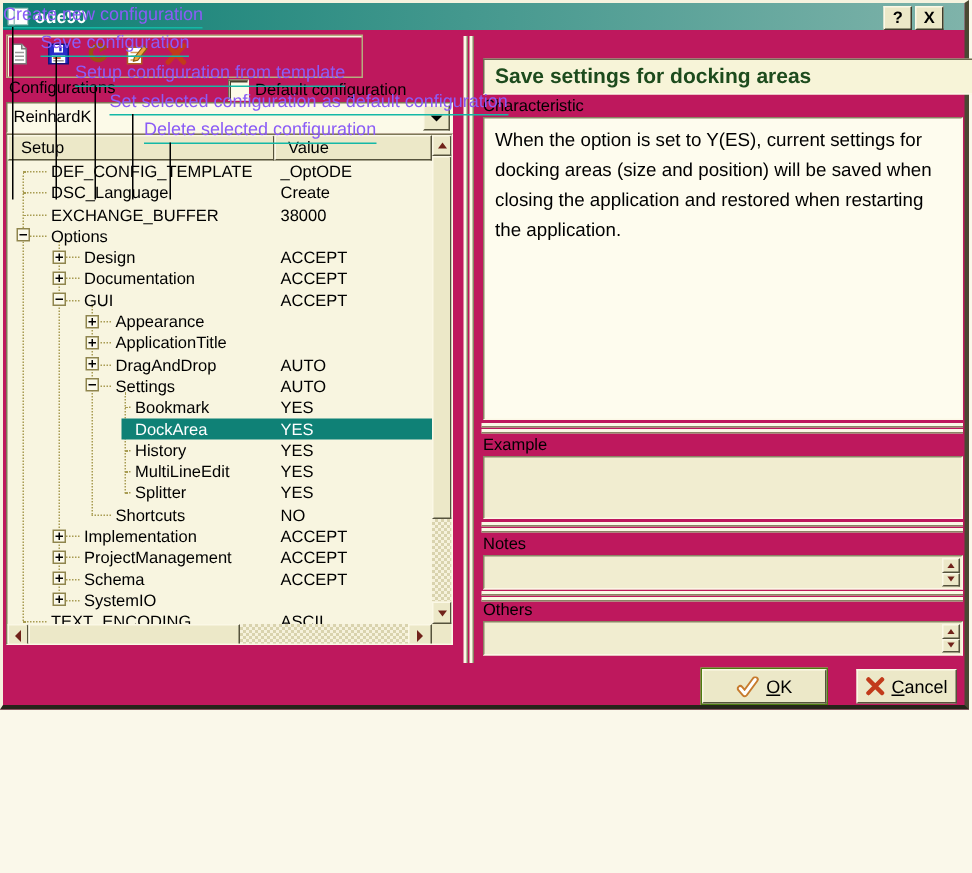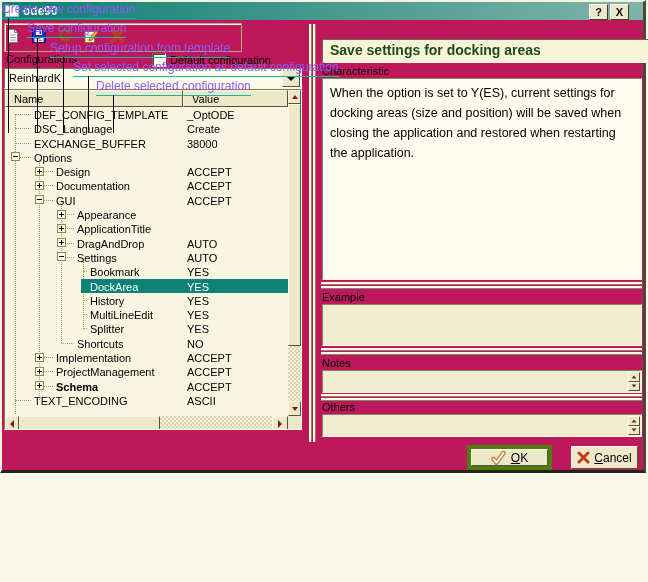--- a/index.html
+++ b/index.html
@@ -125,21 +125,21 @@
     position:absolute;background:#F1EDD0;
     border:1px solid;border-color:#8A8465 #FBF8E6 #FBF8E6 #8A8465;
   }
   .rp-box.white{background:#FEFCEE;}
   .rp-text{padding:4px 7px;font-size:12.5px;line-height:20px;color:#000;}
   .spin{position:absolute;right:1px;top:1px;bottom:1px;width:12px;display:flex;flex-direction:column;}
   .spin .sb-btn{position:relative;flex:1;width:12px;}
   
   .ok-outer{
     position:absolute;left:465px;top:443px;width:85px;height:25px;
-    border:4px solid #4d7c0f;background:#ECE8C8;box-sizing:border-box;text-align:center;
+    border:1px solid #4d7c0f;background:#ECE8C8;box-sizing:border-box;text-align:center;
   }
   .btn-face{
     position:absolute;left:0;top:0;right:0;bottom:0;background:#ECE8C8;
     border:1px solid;border-color:#FBF8E6 #55523C #55523C #FBF8E6;
     display:flex;align-items:center;justify-content:center;gap:5px;
     font-size:12px;color:#000;
   }
   .cancel-btn{
     position:absolute;left:569px;top:444px;width:67px;height:23px;
     background:#ECE8C8;border:1px solid;border-color:#FBF8E6 #55523C #55523C #FBF8E6;
@@ -221,21 +221,21 @@
   <div class="lbl" style="left:168px;top:52px;">Default configuration</div>
 
   <div class="combo">
     <div class="combo-text">ReinhardK</div>
     <div class="combo-btn">
       <div class="tri-dn"></div>
     </div>
   </div>
 
   <div class="tree">
-    <div class="hdr-cell" style="left:0;width:178px;">Name</div>
+    <div class="hdr-cell" style="left:0;width:178px;">Setup</div>
     <div class="hdr-cell" style="left:178px;width:105px;">Value</div>
 
     <div class="tree-rows">
         <div class="trow">
           <span class="elb" style="left: 10px; width: 16px;"></span>
           <span class="nm" style="left: 29px;">DEF_CONFIG_TEMPLATE</span>
           <span class="val">_OptODE</span>
         </div>
         <div class="trow">
           <span class="elb" style="left: 10px; width: 16px;"></span>
@@ -334,22 +334,28 @@
         </div>
         <div class="trow">
           <span class="elb" style="left: 34px; width: 14px;"></span>
           <span class="expander plus" style="left: 30px;"></span>
           <span class="nm" style="left: 51px;">ProjectManagement</span>
           <span class="val">ACCEPT</span>
         </div>
         <div class="trow">
           <span class="elb" style="left: 34px; width: 14px;"></span>
           <span class="expander plus" style="left: 30px;"></span>
-          <span class="nm" style="left: 51px; font-weight: bold;">Schema</span>
-          <span class="val">ACCEPT</span>
+          <span class="nm" style="left: 51px;">Schema</span>
+          <span class="val">ACCEPT</span>
+        </div>
+        <div class="trow">
+          <span class="elb" style="left: 34px; width: 14px;"></span>
+          <span class="expander plus" style="left: 30px;"></span>
+          <span class="nm" style="left: 51px;">SystemIO</span>
+          <span class="val"></span>
         </div>
         <div class="trow">
           <span class="elb" style="left: 10px; width: 16px;"></span>
           <span class="nm" style="left: 29px;">TEXT_ENCODING</span>
           <span class="val">ASCII</span>
         </div>
         <div class="guide" style="left: 10px; top: 7px; height: 300px;"></div>
         <div class="guide" style="left: 34px; top: 54px; height: 239px;"></div>
         <div class="guide" style="left: 56px; top: 97px; height: 139px;"></div>
         <div class="guide" style="left: 78px; top: 154px; height: 68px;"></div>

